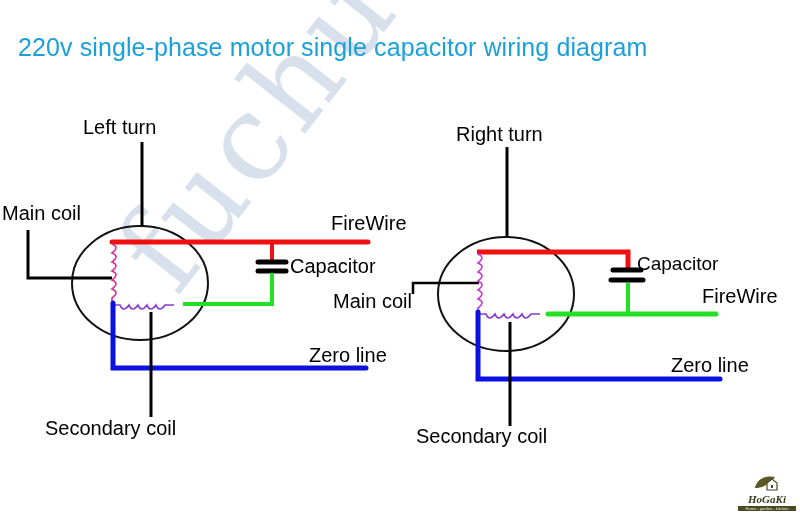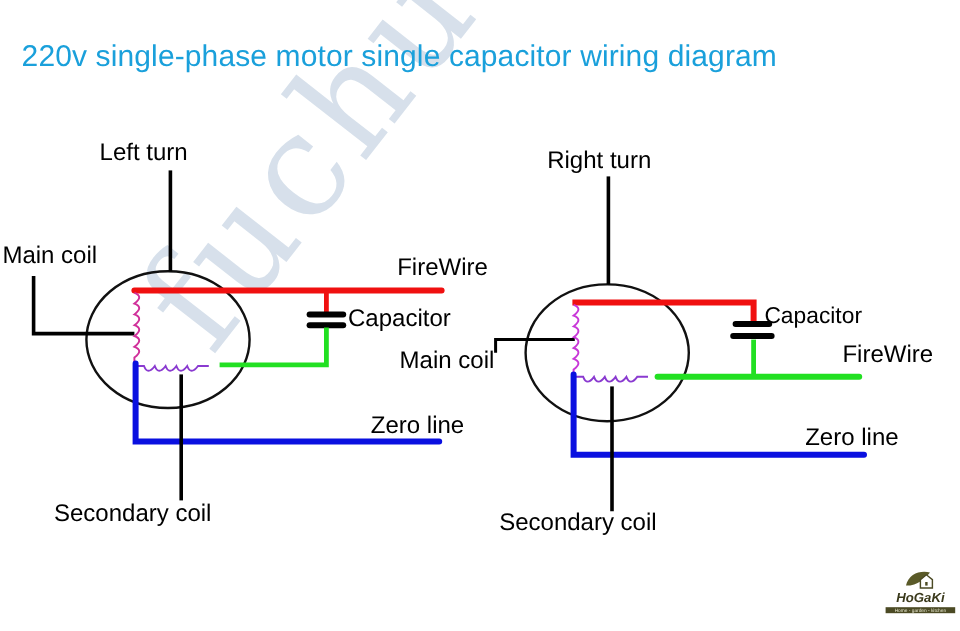--- a/index.html
+++ b/index.html
@@ -4,21 +4,21 @@
   <style>
     html, body { margin: 0; padding: 0; background: #ffffff; }
     body { width: 800px; height: 526px; position: relative; overflow: hidden; font-family: "Liberation Sans", sans-serif; }
     .title { position: absolute; left: 18px; top: 33px; font-size: 25px; color: #1aa0db; white-space: nowrap; letter-spacing: 0.1px; }
     .watermark { position: absolute; left: 90px; top: 230px; font-family: "DejaVu Serif", serif; font-size: 118px; color: #d5dfea; transform: rotate(-52deg); transform-origin: 0 0; white-space: nowrap; letter-spacing: 6px; opacity: 0.95; }
     svg.diagram { position: absolute; left: 0; top: 0; width: 800px; height: 526px; }
     .lbl { position: absolute; font-size: 20px; color: #000; white-space: nowrap; font-weight: 500; }
     .lbl-sm { font-size: 19px; }
     .logo { position: absolute; left: 738px; top: 474px; width: 58px; height: 50px; text-align: center; }
     .logo-icon { display: block; margin: 0 auto; }
-    .logo-name { display: block; font-family: Liberation Sans, sans-serif; font-style: italic; font-weight: bold; font-size: 11px; color: #3b3a1c; line-height: 12px; margin-top: 1px; }
+    .logo-name { display: block; font-family: Liberation Serif, serif; font-style: italic; font-weight: bold; font-size: 11px; color: #3b3a1c; line-height: 12px; margin-top: 1px; }
     .logo-tag { display: block; background: #4b4a24; color: #e8e8d0; font-size: 4px; line-height: 5px; padding: 0 1px; margin-top: 1px; white-space: nowrap; }
   </style>
 </head>
 <body>
 
 <div class="watermark">fuchuang</div>
 
 <div class="title">220v single-phase motor single capacitor wiring diagram</div>
 
 <svg class="diagram" viewBox="0 0 800 526">

